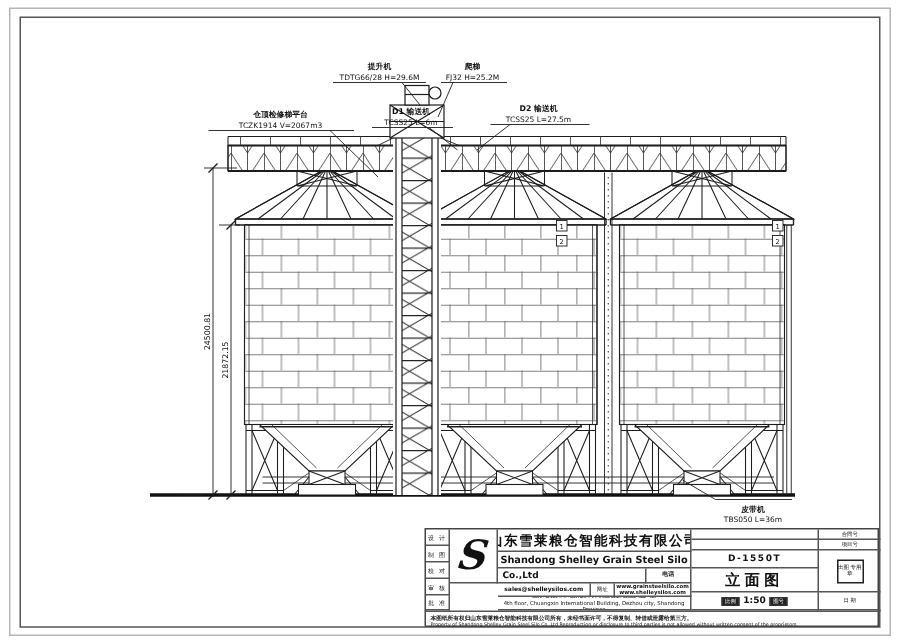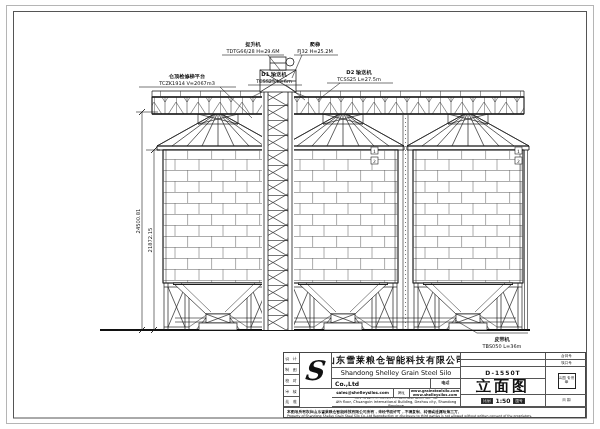--- a/index.html
+++ b/index.html
@@ -10,27 +10,27 @@
   
   #titleblock{position:absolute;left:283px;top:352px;width:303px;height:66px;
               border:1px solid #444;box-sizing:border-box;background:#fff;font-size:5px;}
   .tb{position:absolute;box-sizing:border-box;border-right:1px solid #555;border-bottom:1px solid #555;
       overflow:hidden;display:flex;align-items:center;justify-content:center;text-align:center;}
   .tb.noR{border-right:none;}.tb.noB{border-bottom:none;}
   .leftcol-row{font-size:4px;letter-spacing:1px;color:#222;}
   .logo-s{font-family:"DejaVu Serif",serif;font-style:italic;font-weight:bold;font-size:27px;
           line-height:1;transform:skewX(-8deg);}
   .cn-name{font-size:9px;font-weight:bold;letter-spacing:1px;white-space:nowrap;}
-  .en-name{font-size:6.5px;font-weight:normal;white-space:nowrap;}
+  .en-name{font-size:6.5px;font-weight:bold;white-space:nowrap;}
   .coltd{font-size:6px;font-weight:bold;justify-content:flex-start;padding-left:3px;}
   .tiny{font-size:3.6px;line-height:1.15;}
   .tiny4{font-size:4px;line-height:1.2;}
   .addr{flex-direction:column;line-height:1.2;}
   .projno{font-size:6px;font-weight:bold;letter-spacing:1px;}
-  .viewname{font-size:15px;font-weight:bold;letter-spacing:3px;}
+  .viewname{font-size:10px;font-weight:bold;letter-spacing:3px;}
   .scalebox{display:flex;align-items:center;justify-content:center;gap:3px;}
   .mini-label{font-size:3.6px;border:0.5px solid #333;padding:0 1px;background:#222;color:#fff;}
   .scale-val{font-size:6px;font-weight:bold;}
   .stampcell{display:flex;align-items:center;justify-content:center;}
   .stamp{border:1px solid #222;width:16px;height:14px;font-size:3.6px;line-height:1.1;
          display:flex;align-items:center;justify-content:center;text-align:center;}
   .disc{flex-direction:column;align-items:flex-start;justify-content:center;padding:1px 3px;text-align:left;}
   .disc .l1{font-size:3.8px;font-weight:bold;white-space:nowrap;}
   .disc .l2{font-size:3.2px;white-space:nowrap;}
 </style>

